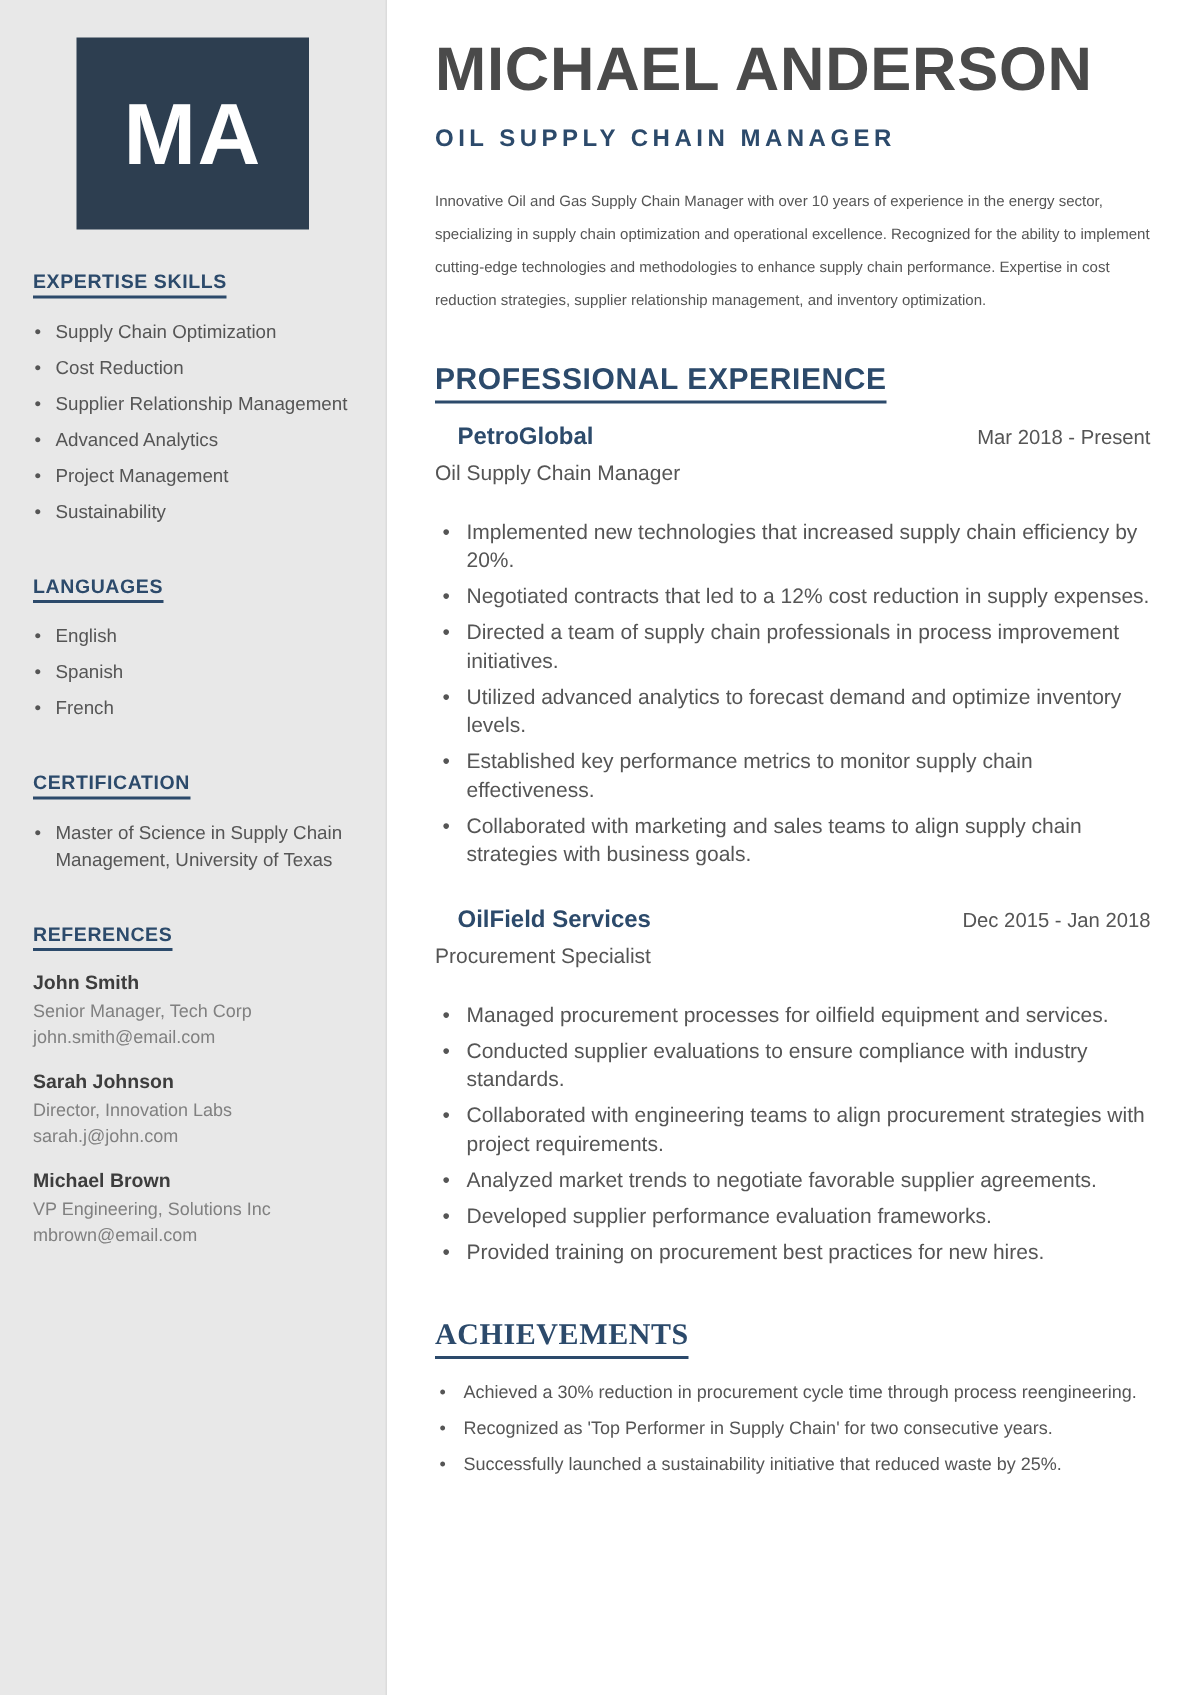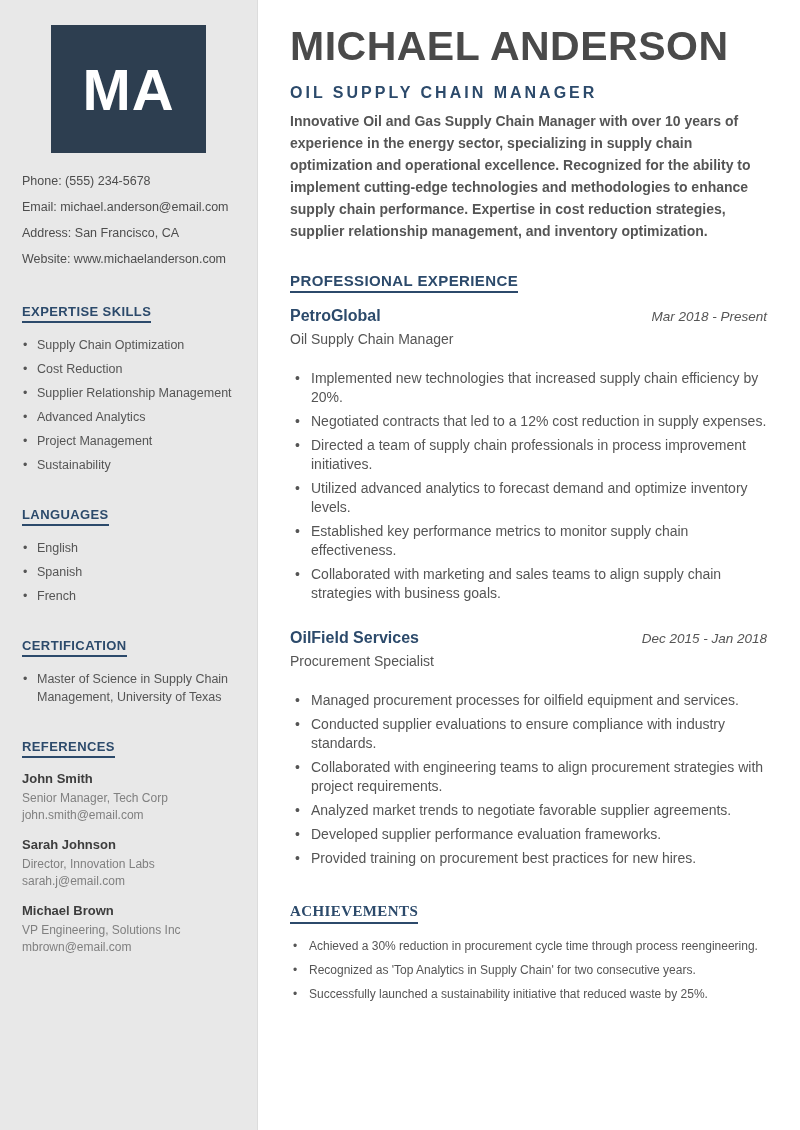--- a/index.html
+++ b/index.html
@@ -111,53 +111,52 @@
     line-height: 1;
   }
   .person-title {
     margin-top: 17px;
     font-size: 16px;
     font-weight: 600;
     letter-spacing: 3px;
     color: #2c4a6b;
   }
   .summary {
-    margin-top: 8px;
-    font-size: 14px;
+    margin-top: 22px;
+    font-size: 10px;
     color: #555555;
     line-height: 22px;
-    font-weight: bold;
   }
   .main-heading {
     display: inline-block;
-    font-size: 15px;
+    font-size: 20px;
     font-weight: 700;
     letter-spacing: 0.4px;
     color: #2c4a6b;
     border-bottom: 2px solid #2c4a6b;
     padding-bottom: 2px;
   }
   .experience-heading { margin-top: 30px; }
   .achievements-heading { margin-top: 30px; font-family: Liberation Serif, serif; }
 
   .job { margin-top: 14px; }
   .job + .job { margin-top: 26px; }
   .job-header {
     display: flex;
     justify-content: space-between;
     align-items: baseline;
+    margin-left: 15px;
   }
   .job-company {
     font-size: 16px;
     font-weight: 700;
     color: #2c4a6b;
   }
   .job-dates {
     font-size: 13.5px;
-    font-style: italic;
     color: #555555;
   }
   .job-role {
     margin-top: 6px;
     font-size: 14px;
     color: #555555;
   }
   .bullet-list {
     list-style: none;
     margin-top: 22px;
@@ -189,26 +188,20 @@
 <body>
 
 <div class="page">
 
   <aside class="sidebar">
 
     <div class="avatar">
       <span class="avatar-initials">MA</span>
     </div>
 
-    <div class="contact">
-      <div class="contact-line">Phone: (555) 234-5678</div>
-      <div class="contact-line">Email: michael.anderson@email.com</div>
-      <div class="contact-line">Address: San Francisco, CA</div>
-      <div class="contact-line">Website: www.michaelanderson.com</div>
-    </div>
 
     <div>
       <h2 class="side-heading">EXPERTISE SKILLS</h2>
     </div>
     <ul class="side-list">
       <li>Supply Chain Optimization</li>
       <li>Cost Reduction</li>
       <li>Supplier Relationship Management</li>
       <li>Advanced Analytics</li>
       <li>Project Management</li>
@@ -235,21 +228,21 @@
       <h2 class="side-heading">REFERENCES</h2>
     </div>
     <div class="ref-entry">
       <div class="ref-name">John Smith</div>
       <div class="ref-role">Senior Manager, Tech Corp</div>
       <div class="ref-email">john.smith@email.com</div>
     </div>
     <div class="ref-entry">
       <div class="ref-name">Sarah Johnson</div>
       <div class="ref-role">Director, Innovation Labs</div>
-      <div class="ref-email">sarah.j@email.com</div>
+      <div class="ref-email">sarah.j@john.com</div>
     </div>
     <div class="ref-entry">
       <div class="ref-name">Michael Brown</div>
       <div class="ref-role">VP Engineering, Solutions Inc</div>
       <div class="ref-email">mbrown@email.com</div>
     </div>
 
   </aside>
 
   <main class="main">
@@ -293,19 +286,19 @@
         <li>Developed supplier performance evaluation frameworks.</li>
         <li>Provided training on procurement best practices for new hires.</li>
       </ul>
     </section>
 
     <div>
       <h2 class="main-heading achievements-heading">ACHIEVEMENTS</h2>
     </div>
     <ul class="bullet-list achieve-list">
       <li>Achieved a 30% reduction in procurement cycle time through process reengineering.</li>
-      <li>Recognized as 'Top Analytics in Supply Chain' for two consecutive years.</li>
+      <li>Recognized as 'Top Performer in Supply Chain' for two consecutive years.</li>
       <li>Successfully launched a sustainability initiative that reduced waste by 25%.</li>
     </ul>
 
   </main>
 
 </div>
 
 </body></html>

